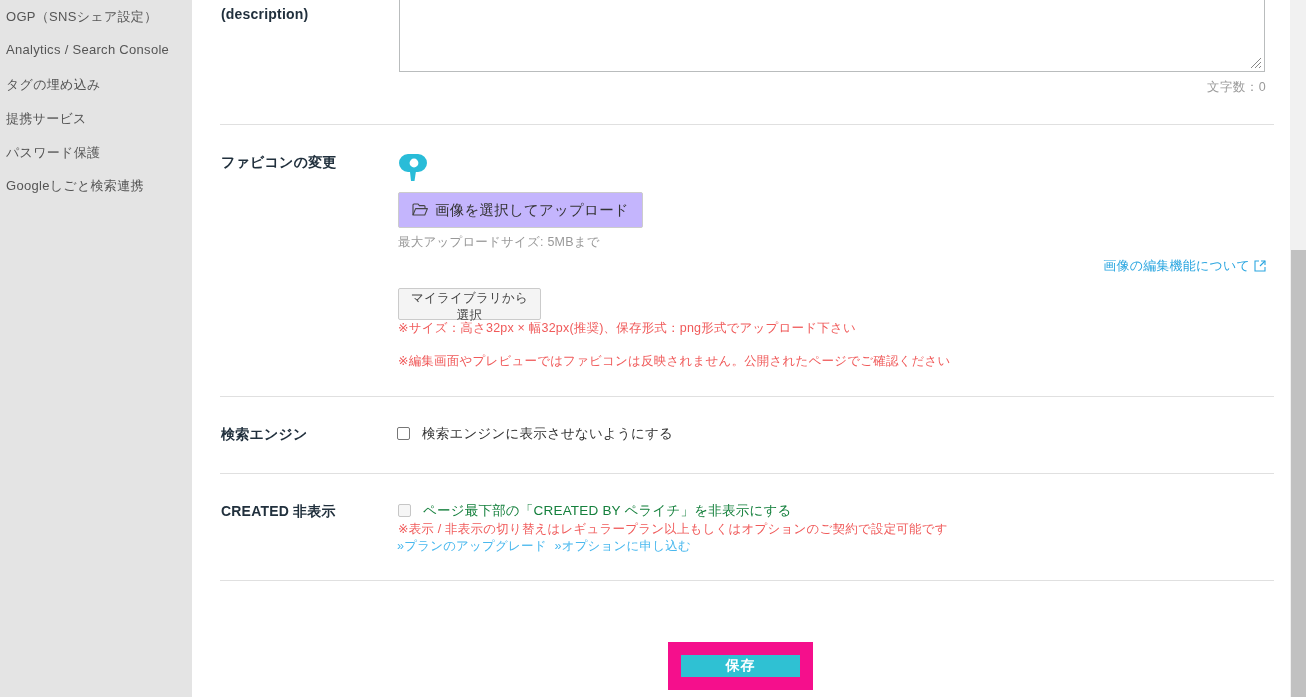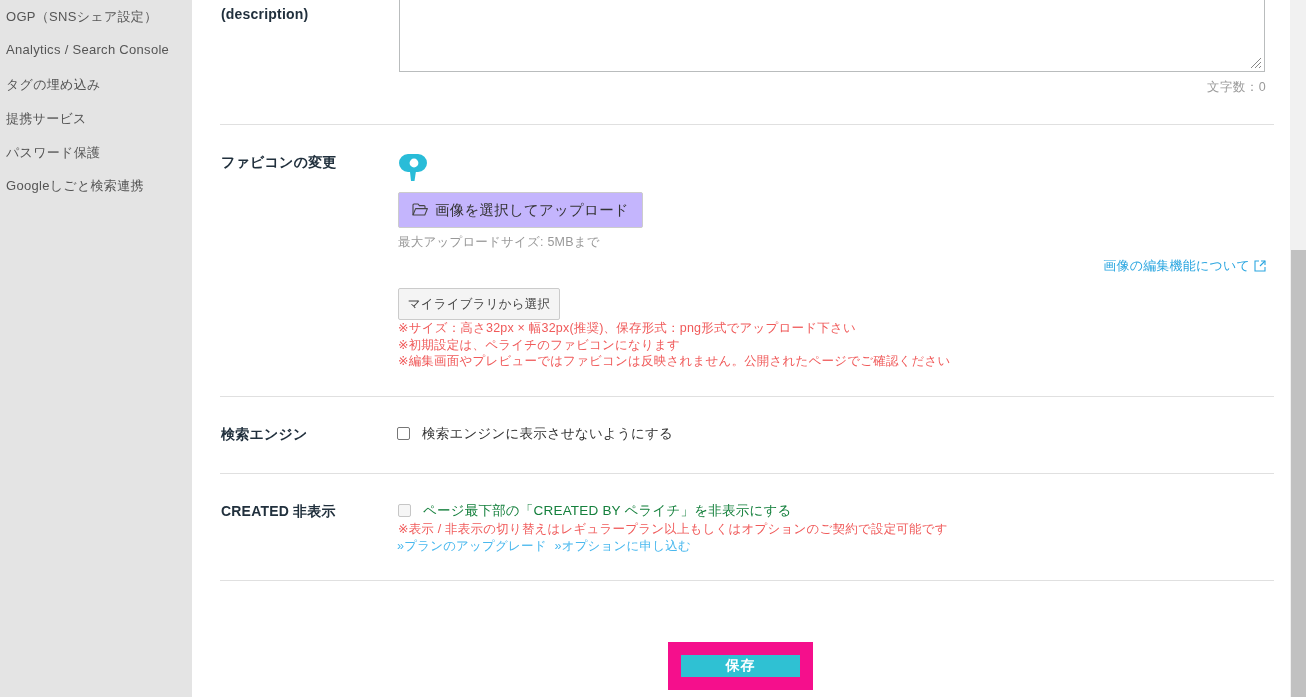--- a/index.html
+++ b/index.html
@@ -125,21 +125,21 @@
     letter-spacing: 0.2px;
     display: flex;
     align-items: center;
     gap: 4px;
     cursor: pointer;
     text-decoration: none;
   }
   #library-btn {
     position: absolute;
     left: 206px; top: 288px;
-    width: 162px; height: 32px;
+    width: 143px; height: 32px;
     background: #f4f4f4;
     border: 1px solid #cbcbcb;
     border-radius: 2px;
     color: #444444;
     font-size: 12.5px;
     font-family: "Liberation Sans", sans-serif;
     letter-spacing: 0.2px;
     cursor: pointer;
   }
   .red-note {
@@ -290,21 +290,20 @@
       <svg width="12" height="12" viewBox="0 0 12 12">
         <path d="M5 1 H1 V11 H11 V7" fill="none" stroke="#2ba6e0" stroke-width="1.1"></path>
         <path d="M7 1 H11 V5" fill="none" stroke="#2ba6e0" stroke-width="1.1"></path>
         <line x1="11" y1="1" x2="6" y2="6" stroke="#2ba6e0" stroke-width="1.1"></line>
       </svg>
     </a>
 
     <button id="library-btn">マイライブラリから選択</button>
 
     <div class="red-note" style="top:320px">※サイズ：高さ32px × 幅32px(推奨)、保存形式：png形式でアップロード下さい</div>
-    <div class="red-note" style="top:337px">※初期設定は、ペライチのファビコンになります</div>
     <div class="red-note" style="top:353px">※編集画面やプレビューではファビコンは反映されません。公開されたページでご確認ください</div>
 
     <div class="divider" style="top:396px"></div>
 
     <div class="row-label" style="top:426px">検索エンジン</div>
     <div class="cb-row" style="left:205px; top:425px">
       <span class="cb-box"></span>
       <span class="cb-text">検索エンジンに表示させないようにする</span>
     </div>
 

